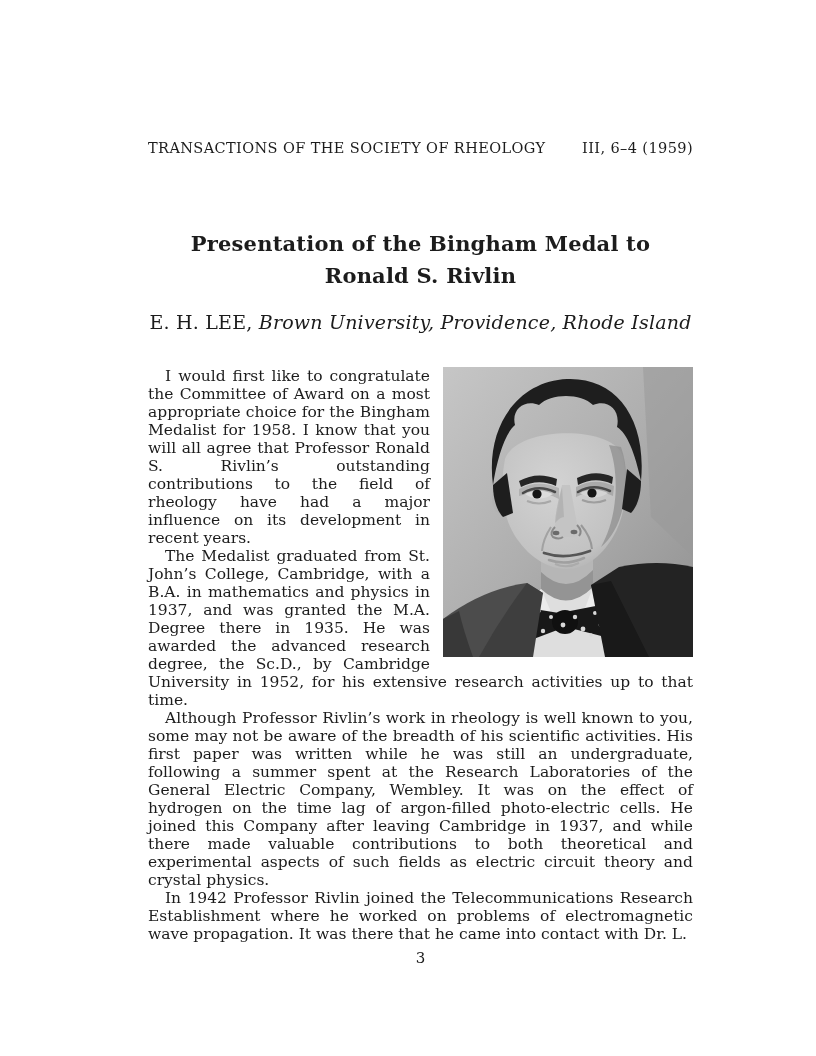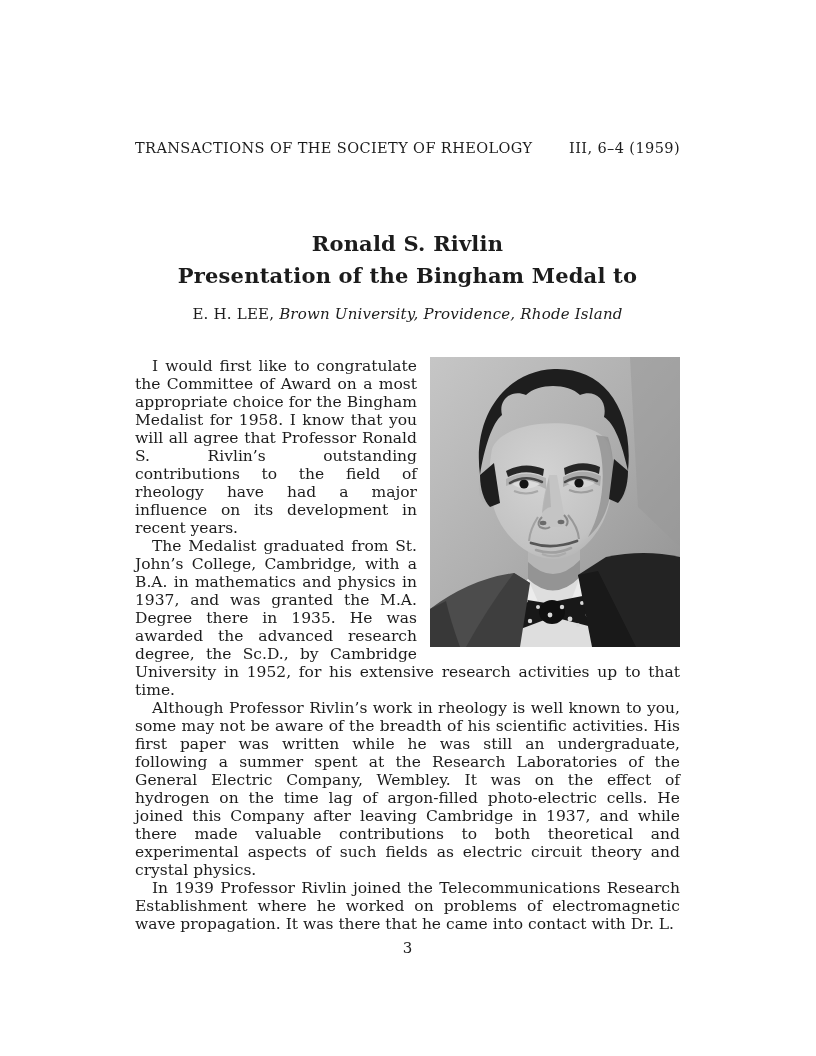--- a/index.html
+++ b/index.html
@@ -9,44 +9,44 @@
     width: 816px;
     height: 1056px;
     margin: 0 auto;
     background: #ffffff;
     font-family: "DejaVu Serif", serif;
     color: #1c1c1c;
     overflow: hidden;
   }
   .content {
     position: absolute;
-    left: 135px;
+    left: 148px;
     top: 140px;
     width: 545px;
   }
   .running-head {
     display: flex;
     justify-content: space-between;
     align-items: baseline;
     font-size: 14.5px;
     letter-spacing: 0.4px;
     white-space: nowrap;
   }
   .article-title {
     margin-top: 72px;
     text-align: center;
     font-size: 21px;
     font-weight: bold;
     line-height: 32px;
     letter-spacing: 0.2px;
   }
   .byline {
-    margin-top: 13px;
+    margin-top: 19px;
     text-align: center;
-    font-size: 15px;
+    font-size: 19px;
     letter-spacing: 0.2px;
   }
   .byline .affiliation { font-style: italic; }
   .article-body {
     margin-top: 34px;
     font-size: 15.5px;
     line-height: 18px;
     text-align: justify;
   }
   .article-body p { margin: 0; text-indent: 17px; }
@@ -71,22 +71,22 @@
 
 <div class="page">
   <div class="content">
 
     <div class="running-head">
       <span>TRANSACTIONS OF THE SOCIETY OF RHEOLOGY</span>
       <span>III, 6–4 (1959)</span>
     </div>
 
     <h1 class="article-title">
+      <span style="display:block">Presentation of the Bingham Medal to</span>
       <span style="display:block">Ronald S. Rivlin</span>
-      <span style="display:block">Presentation of the Bingham Medal to</span>
     </h1>
 
     <div class="byline">
       <span class="author">E. H. LEE,</span>
       <span class="affiliation">Brown University, Providence, Rhode Island</span>
     </div>
 
     <div class="article-body">
 
       <div class="photo-float" title="Black-and-white portrait photograph of Ronald S. Rivlin wearing a dark suit, white shirt and polka-dot bow tie">
@@ -176,19 +176,19 @@
 
           <path d="M101,186 Q122,193 147,184" stroke="#565656" stroke-width="2.8" fill="none" stroke-linecap="round"></path>
           <path d="M106,193 Q123,199 141,191" stroke="#a0a0a0" stroke-width="2.6" fill="none" stroke-linecap="round"></path>
           <path d="M112,197 Q124,202 136,196" stroke="#ababab" stroke-width="2" fill="none"></path>
         </svg>
       </div>
 
       <p>I would first like to congratulate the Committee of Award on a most appropriate choice for the Bingham Medalist for 1958. I know that you will all agree that Professor Ronald S. Rivlin’s outstanding contributions to the field of rheology have had a major influence on its development in recent years.</p>
       <p>The Medalist graduated from St. John’s College, Cambridge, with a B.A. in mathematics and physics in 1937, and was granted the M.A. Degree there in 1935. He was awarded the advanced research degree, the Sc.D., by Cambridge University in 1952, for his extensive research activities up to that time.</p>
       <p>Although Professor Rivlin’s work in rheology is well known to you, some may not be aware of the breadth of his scientific activities. His first paper was written while he was still an undergraduate, following a summer spent at the Research Laboratories of the General Electric Company, Wembley. It was on the effect of hydrogen on the time lag of argon-filled photo-electric cells. He joined this Company after leaving Cambridge in 1937, and while there made valuable contributions to both theoretical and experimental aspects of such fields as electric circuit theory and crystal physics.</p>
-      <p>In 1939 Professor Rivlin joined the Telecommunications Research Establishment where he worked on problems of electromagnetic wave propagation. It was there that he came into contact with Dr. L.</p>
+      <p>In 1942 Professor Rivlin joined the Telecommunications Research Establishment where he worked on problems of electromagnetic wave propagation. It was there that he came into contact with Dr. L.</p>
 
       <div class="page-number">3</div>
     </div>
 
   </div>
 </div>
 
 </body></html>

